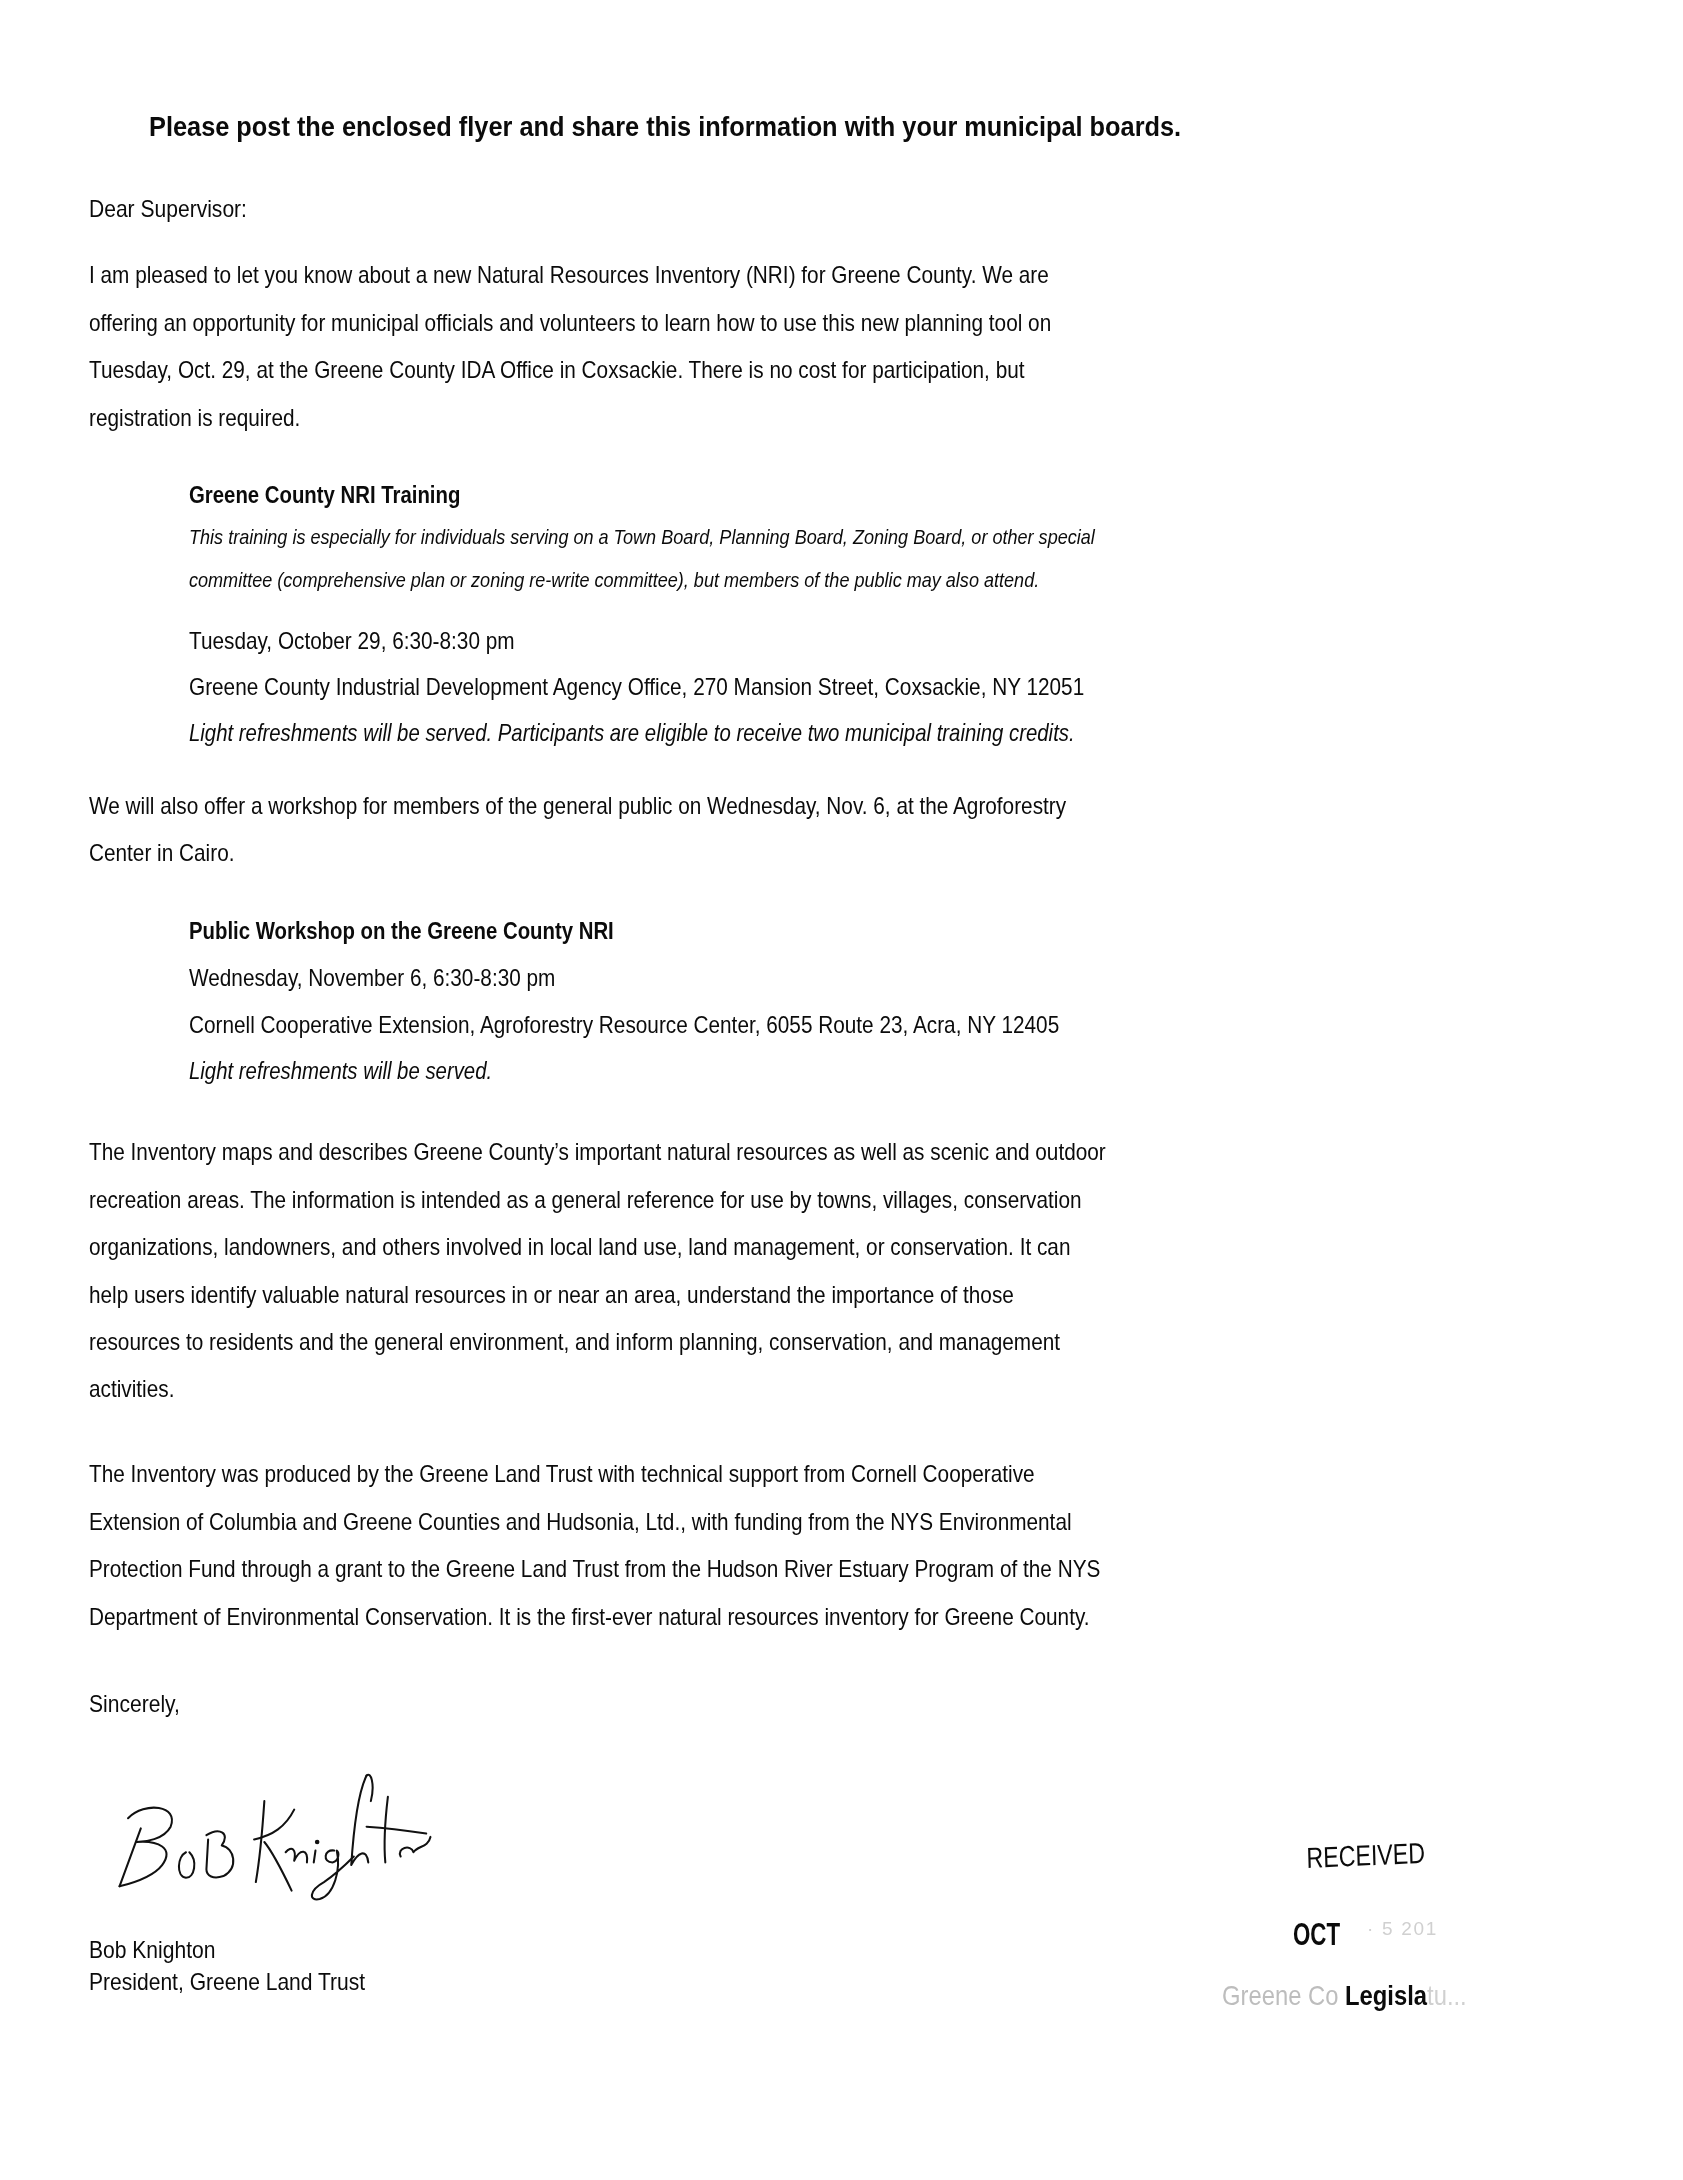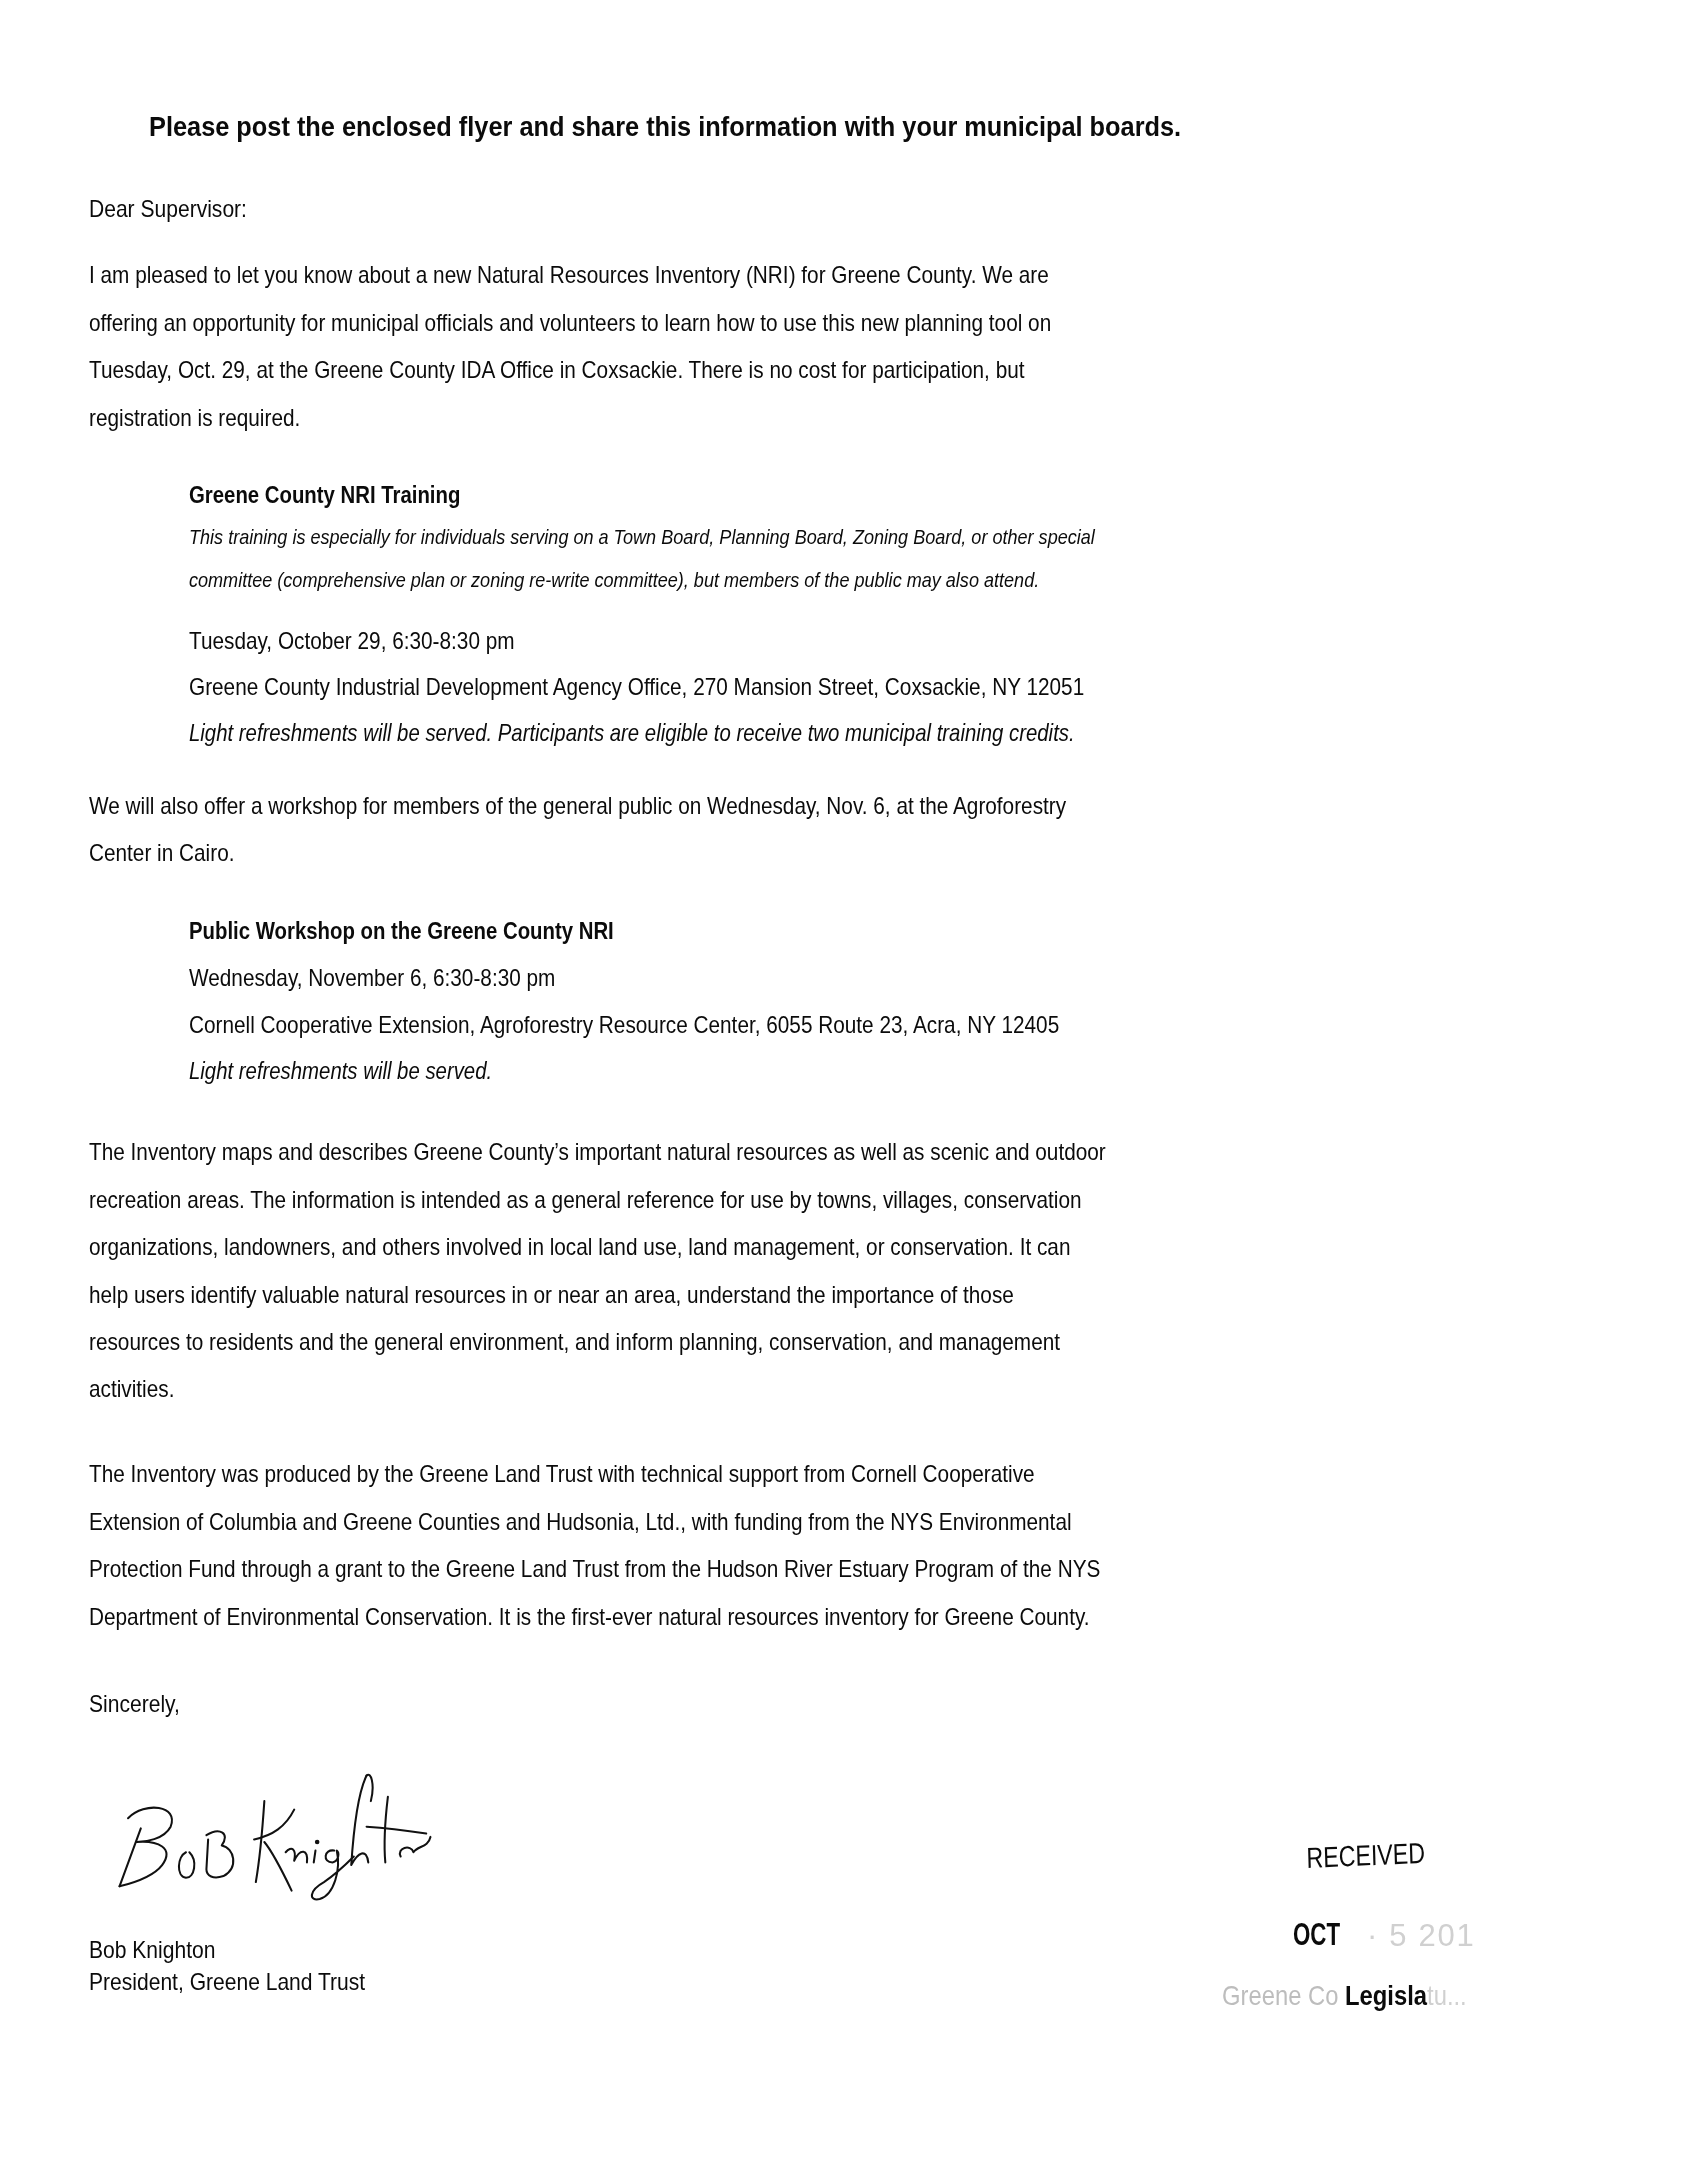--- a/index.html
+++ b/index.html
@@ -96,19 +96,19 @@
     <path d="M340 105 C335 95, 352 90, 355 100 C360 92, 372 95, 375 82"></path>
   </g>
 </svg>
 
 <div class="ln body" style="left:89px; top:1939px; transform:scaleX(0.9);">Bob Knighton</div>
 <div class="ln body" style="left:89px; top:1971px; transform:scaleX(0.9);">President, Greene Land Trust</div>
 
 <div>
   <div class="stamp" style="left:1306px; top:1842px; font-size:29px; transform:scaleX(0.8) rotate(-2deg); transform-origin:0 0;">RECEIVED</div>
   <div class="stamp" style="left:1293px; top:1917px; font-size:31px; font-weight:bold; transform:scaleX(0.72); transform-origin:0 0;">OCT</div>
-  <div class="stamp faint" style="left:1367px; top:1918px; font-size:31px; letter-spacing:1.7px;">·  5 201</div>
+  <div class="stamp faint" style="left:1367px; top:1918px; font-size:19px; letter-spacing:1.7px;">·  5 201</div>
   <div class="stamp" style="left:1222px; top:1980px; font-size:28px; transform:scaleX(0.85); transform-origin:0 0;">
     <span class="faded">Greene Co</span>
     <span style="font-weight:bold;">Legisla</span><span class="faint">tu...</span>
   </div>
 </div>
 
 
 </body></html>

